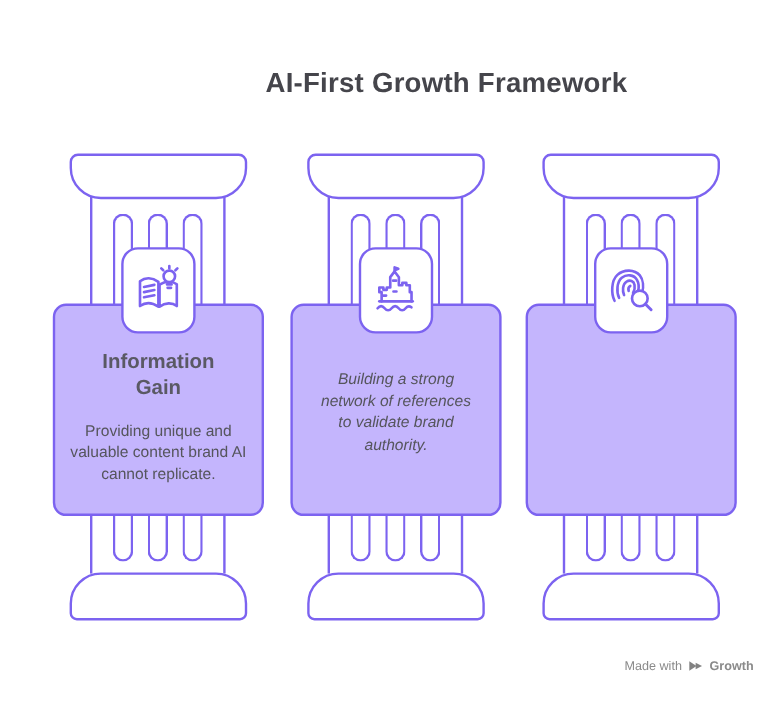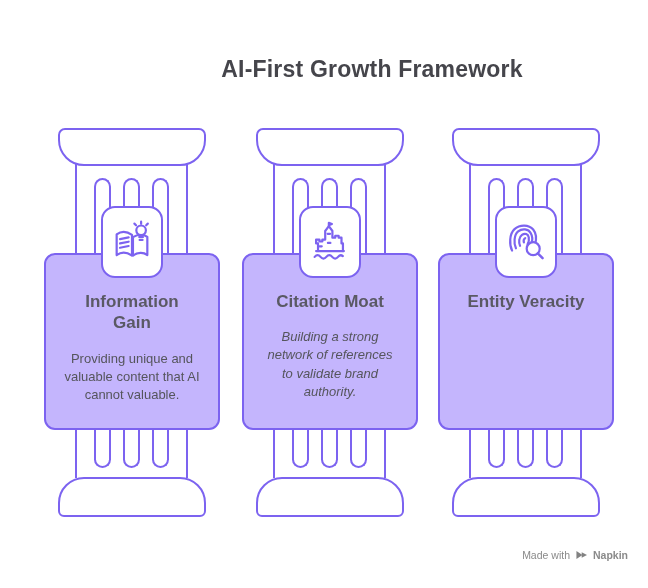--- a/index.html
+++ b/index.html
@@ -61,21 +61,21 @@
 
   <div class="pillar p0">
     <div class="capital"></div>
     <div class="shaft-top"></div>
     <div class="flute flute-top f1"></div>
     <div class="flute flute-top f2"></div>
     <div class="flute flute-top f3"></div>
     <div class="card">
       <div class="card-heading">Information
 Gain</div>
-      <div class="card-body">Providing unique and valuable content that AI cannot valuable.</div>
+      <div class="card-body">Providing unique and valuable content brand AI cannot replicate.</div>
     </div>
     <div class="icon-box">
       <svg class="icon-svg" viewBox="0 0 48 48">
         <path class="st" d="M8 16 C12.5 12.6 18.5 12.6 24 16.6 V38.2 C18.5 34.4 12.5 34.4 8 37.6 Z"></path>
         <path class="st" d="M40 18.6 C36 15.6 30 15.8 25 18.9 V38.2 C30 34.4 36 34.4 40 37.6 Z"></path>
         <path class="st" d="M11.5 21 L20.5 19.2 M11.5 25.5 L20.5 23.7 M11.5 30 L20.5 28.2"></path>
         <circle class="st wf" cx="33.5" cy="11.8" r="5"></circle>
         <path class="st" d="M31.5 18.8 h4 M32 21.8 h3 M33.5 2.8 V5 M26.5 4.8 l1.7 1.7 M40.5 4.8 l-1.7 1.7"></path>
       </svg>
     </div>
@@ -86,21 +86,20 @@
     <div class="base"></div>
   </div>
 
   <div class="pillar p1">
     <div class="capital"></div>
     <div class="shaft-top"></div>
     <div class="flute flute-top f1"></div>
     <div class="flute flute-top f2"></div>
     <div class="flute flute-top f3"></div>
     <div class="card">
-      <div class="card-heading">Citation Moat</div>
       <div class="card-body">Building a strong network of references to validate brand authority.</div>
     </div>
     <div class="icon-box">
       <svg class="icon-svg" viewBox="0 0 48 48">
         <path class="st" d="M11.5 33.5 V25.5 H9.5 V21.5 H13 V23.5 H16 V21.5 H19 V12.5 L22.8 7.5 L26.5 12.5 V19.5 H29.5 V17.5 H33 V19.5 H36 V25.5 H37.5 V33.5"></path>
         <path class="st" d="M9.5 33.5 H38.5"></path>
         <path class="st" d="M22.8 7.5 V4 L26 5.2 L22.8 6.4"></path>
         <path class="st" d="M21.5 15.5 h2.6 M21.8 25 h2.6 M13 28.5 h2.4"></path>
         <path class="st" d="M8 39.5 c2 -2.4 4.1 -2.4 6.1 0 c2 2.4 4.1 2.4 6.1 0 c2 -2.4 4.1 -2.4 6.1 0 c2 2.4 4.1 2.4 6.1 0 c1.6 -1.9 3.3 -2.2 5 -0.8"></path>
       </svg>
@@ -112,21 +111,20 @@
     <div class="base"></div>
   </div>
 
   <div class="pillar p2">
     <div class="capital"></div>
     <div class="shaft-top"></div>
     <div class="flute flute-top f1"></div>
     <div class="flute flute-top f2"></div>
     <div class="flute flute-top f3"></div>
     <div class="card">
-      <div class="card-heading">Entity Veracity</div>
     </div>
     <div class="icon-box">
       <svg class="icon-svg" viewBox="0 0 48 48">
         <path class="st" d="M9.5 33 C6.5 27 6.5 15.5 12 10.5 C17.5 5.5 27 5.5 31.5 11 C34.5 14.8 35 21 33.5 26"></path>
         <path class="st" d="M13.5 30.5 C11 25.5 11.5 16.5 15.8 13 C20 9.6 26.5 10.2 29 14.8 C30.8 18 30.8 21.5 30 24.5"></path>
         <path class="st" d="M17.8 28 C16.2 24.5 16.5 18.8 19.8 16.5 C23 14.3 26.3 15.8 26.9 19.2 C27.4 21.8 26.8 24.3 25.6 26.3"></path>
         <path class="st" d="M21.8 24.5 C21.3 22.8 21.8 20.8 23.2 20"></path>
         <circle class="st wf" cx="31.5" cy="31" r="6.8"></circle>
         <path class="st" style="stroke-width:2.6" d="M36.3 35.8 L41.3 40.8"></path>
       </svg>
@@ -137,16 +135,16 @@
     <div class="shaft-bottom"></div>
     <div class="base"></div>
   </div>
 
   <div class="footer">
     <span>Made with</span>
     <svg class="napkin-logo" viewBox="0 0 14 13">
       <path d="M1.5 2.2 L8 6.5 L1.5 10.8 Z"></path>
       <path d="M7.2 3.6 L13 6.5 L7.2 9.4 Z"></path>
     </svg>
-    <span class="brand">Napkin</span>
+    <span class="brand">Growth</span>
   </div>
 
 </div>
 
 </body></html>

